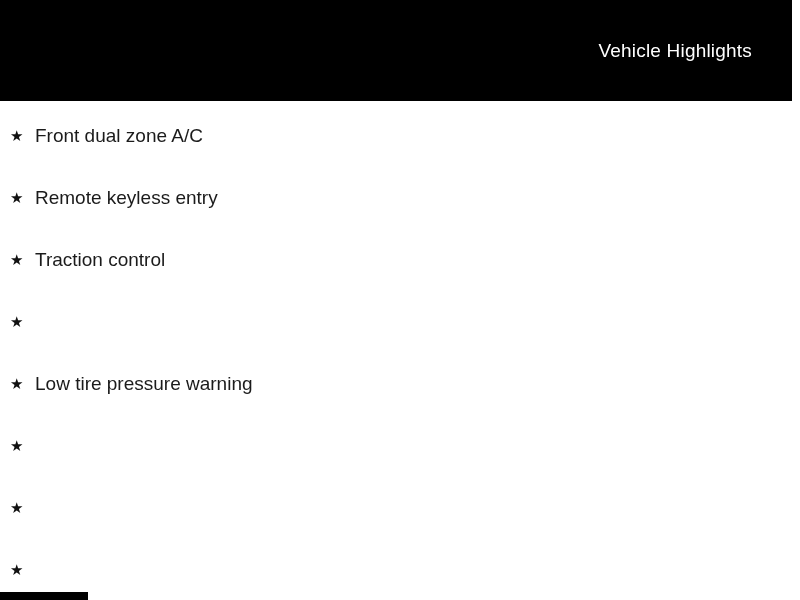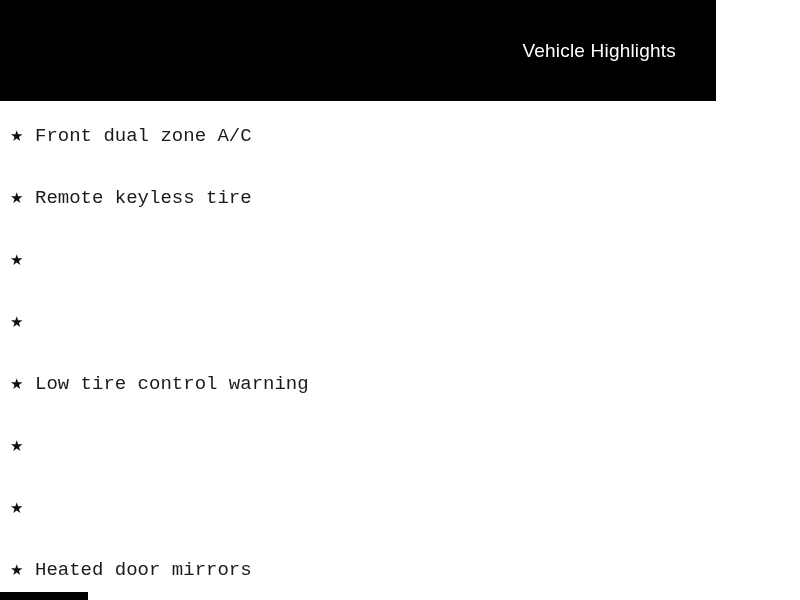--- a/index.html
+++ b/index.html
@@ -9,21 +9,21 @@
   body {
     width: 800px;
     height: 600px;
     position: relative;
     overflow: hidden;
     background: var(--page-bg, #ffffff);
     font-family: "Liberation Sans", sans-serif;
   }
   .header {
     box-sizing: border-box;
-    width: 716px;
+    width: 792px;
     height: 101px;
     background: var(--header-bg, #000000);
     color: var(--header-text, #ffffff);
     display: flex;
     align-items: center;
     justify-content: flex-end;
     padding-right: 40px;
     font-size: 19px;
     letter-spacing: 0.2px;
   }
@@ -42,21 +42,20 @@
   }
   .highlights-list .star {
     display: inline-block;
     width: 25px;
     font-size: 15px;
     color: var(--star-color, #111111);
     flex: 0 0 25px;
   }
   .highlights-list .label {
     display: inline-block;
-    font-family: Liberation Mono, monospace;
   }
   .partial-bottom-bar {
     position: absolute;
     left: 0;
     bottom: 0;
     width: 88px;
     height: 8px;
     background: var(--header-bg, #000000);
   }
 </style>
@@ -67,37 +66,37 @@
   <span>Vehicle Highlights</span>
 </div>
 
 <ul class="highlights-list">
     <li>
       <span class="star">★</span>
       <span class="label">Front dual zone A/C</span>
     </li>
     <li>
       <span class="star">★</span>
-      <span class="label">Remote keyless tire</span>
+      <span class="label">Remote keyless entry</span>
+    </li>
+    <li>
+      <span class="star">★</span>
+      <span class="label">Traction control</span>
+    </li>
+    <li>
+      <span class="star">★</span>
+    </li>
+    <li>
+      <span class="star">★</span>
+      <span class="label">Low tire pressure warning</span>
     </li>
     <li>
       <span class="star">★</span>
     </li>
     <li>
       <span class="star">★</span>
     </li>
     <li>
       <span class="star">★</span>
-      <span class="label">Low tire control warning</span>
-    </li>
-    <li>
-      <span class="star">★</span>
-    </li>
-    <li>
-      <span class="star">★</span>
-    </li>
-    <li>
-      <span class="star">★</span>
-      <span class="label">Heated door mirrors</span>
     </li>
   </ul>
 
 <div class="partial-bottom-bar"></div>
 
 </body></html>

